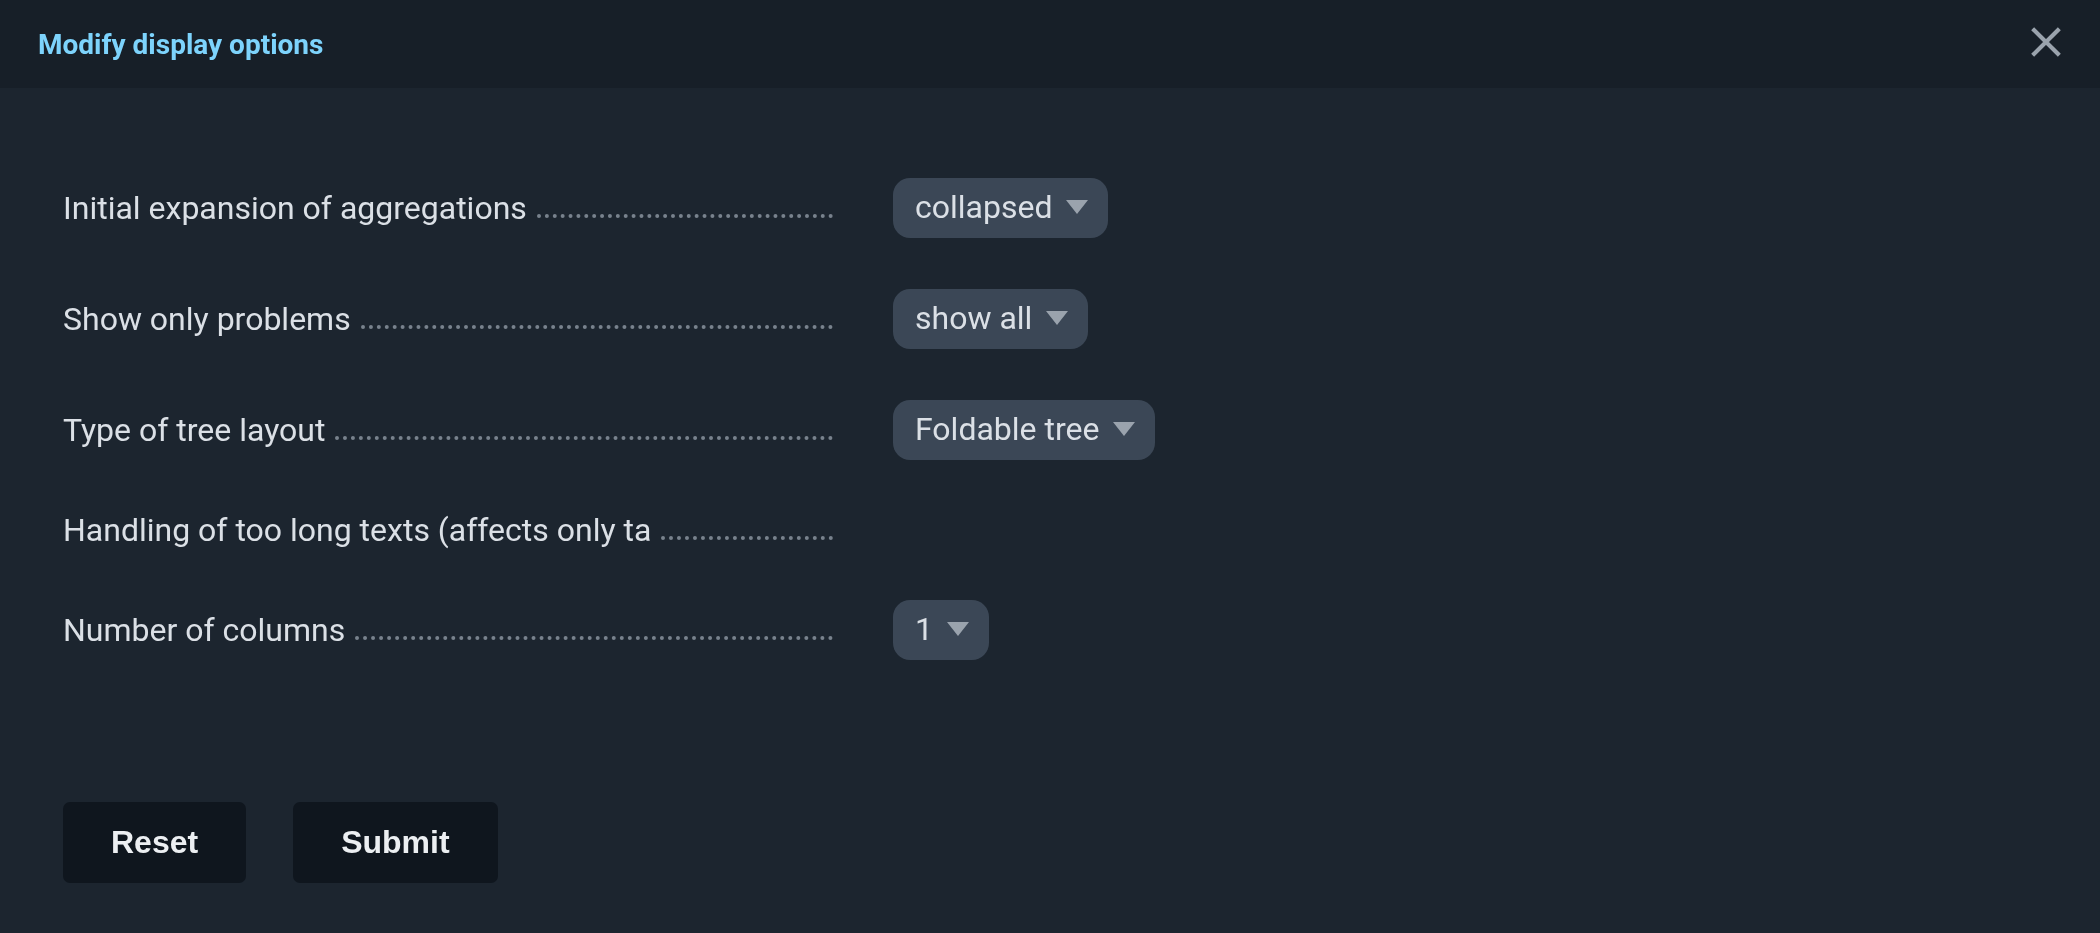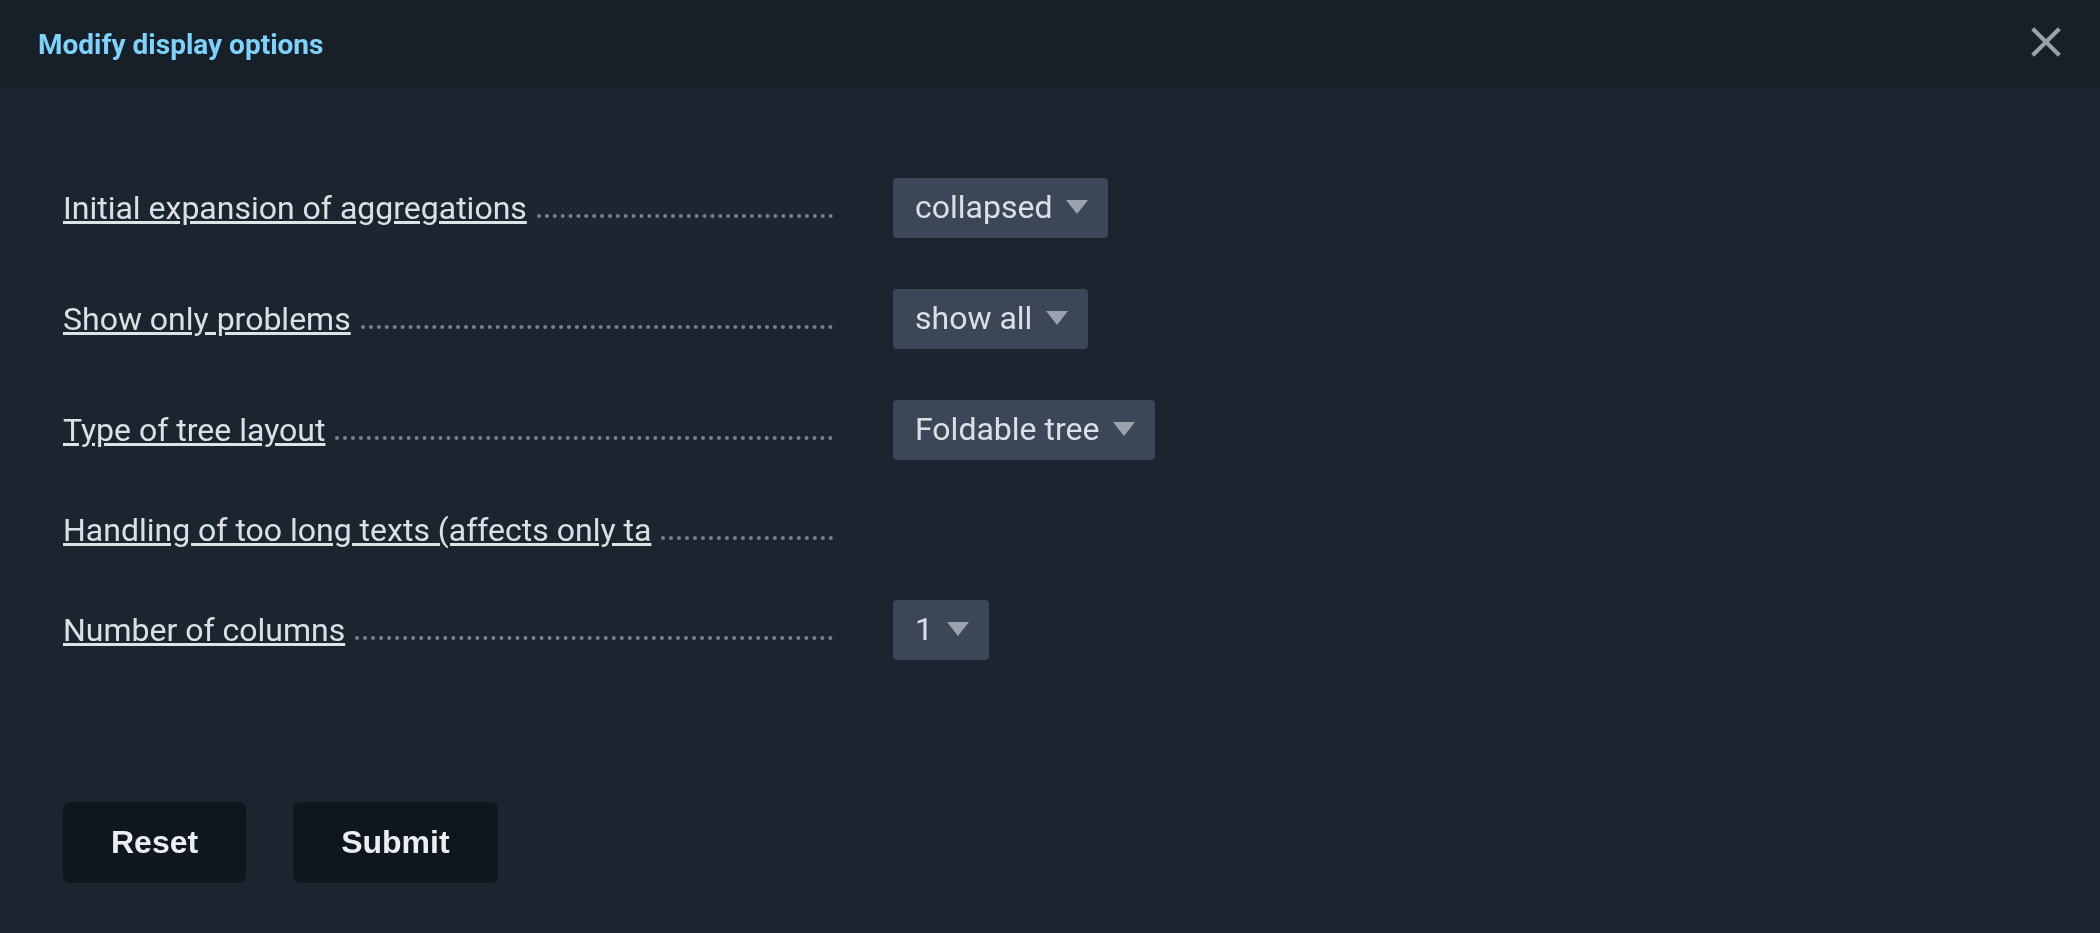--- a/index.html
+++ b/index.html
@@ -39,21 +39,20 @@
     }
     .close-icon svg {
       width: 40px;
       height: 40px;
       stroke: #9aa3ad;
       stroke-width: 2.5;
     }
     .dialog-body {
       flex: 1;
       padding: 90px 50px 30px 63px;
-      text-decoration: underline;
     }
     .form-rows {
       display: flex;
       flex-direction: column;
       gap: 51px;
     }
     .form-row {
       display: flex;
       align-items: center;
     }
@@ -81,21 +80,21 @@
       padding-left: 60px;
     }
     .select {
       display: inline-flex;
       align-items: center;
       gap: 14px;
       background: #3b4756;
       color: #dbe0e6;
       font-size: 32px;
       padding: 10px 20px 12px 22px;
-      border-radius: 4px;
+      border-radius: 17px;
       cursor: pointer;
     }
     .select .caret {
       display: inline-flex;
     }
     .select .caret svg {
       width: 22px;
       height: 14px;
       fill: #9aa3ad;
     }

